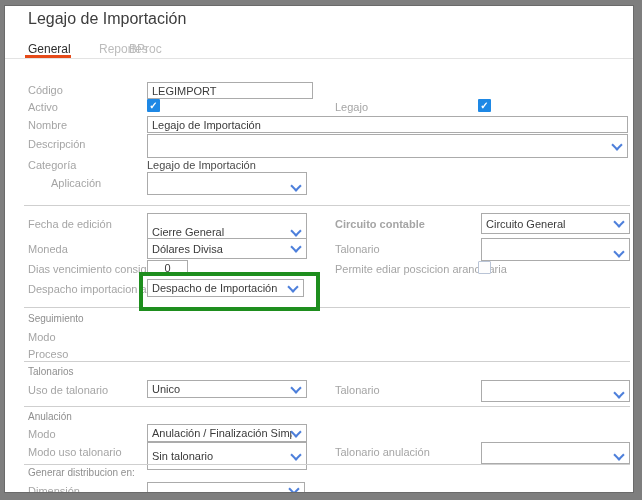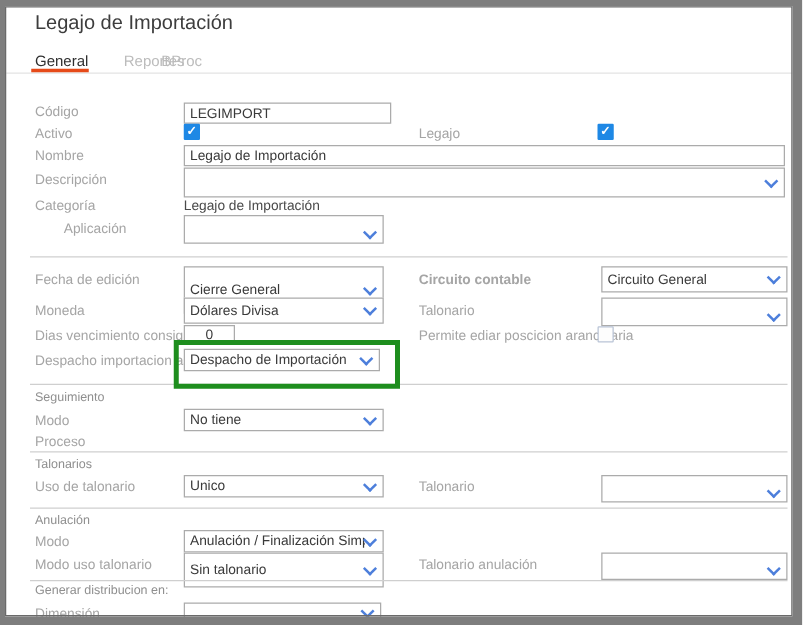--- a/index.html
+++ b/index.html
@@ -112,24 +112,20 @@
   <div class="combo" style="left:147px;top:279px;width:157px;height:18px;z-index:41;text-align:center;">
     <span class="val">Despacho de Importación</span>
     <span class="chev"></span>
   </div>
   <div class="highlight"></div>
 
   <div class="divider" style="top:307px;"></div>
 
   <div class="sechdr" style="left:28px;top:313px;">Seguimiento</div>
   <div class="lbl" style="left:28px;top:331px;">Modo</div>
-  <div class="combo" style="left:147px;top:327px;width:160px;height:18px;">
-    <span class="val">No tiene</span>
-    <span class="chev"></span>
-  </div>
   <div class="lbl" style="left:28px;top:348px;">Proceso</div>
 
   <div class="divider" style="top:361px;"></div>
 
   <div class="sechdr" style="left:28px;top:366px;">Talonarios</div>
   <div class="lbl" style="left:28px;top:384px;">Uso de talonario</div>
   <div class="combo" style="left:147px;top:380px;width:160px;height:18px;">
     <span class="val">Unico</span>
     <span class="chev"></span>
   </div>

